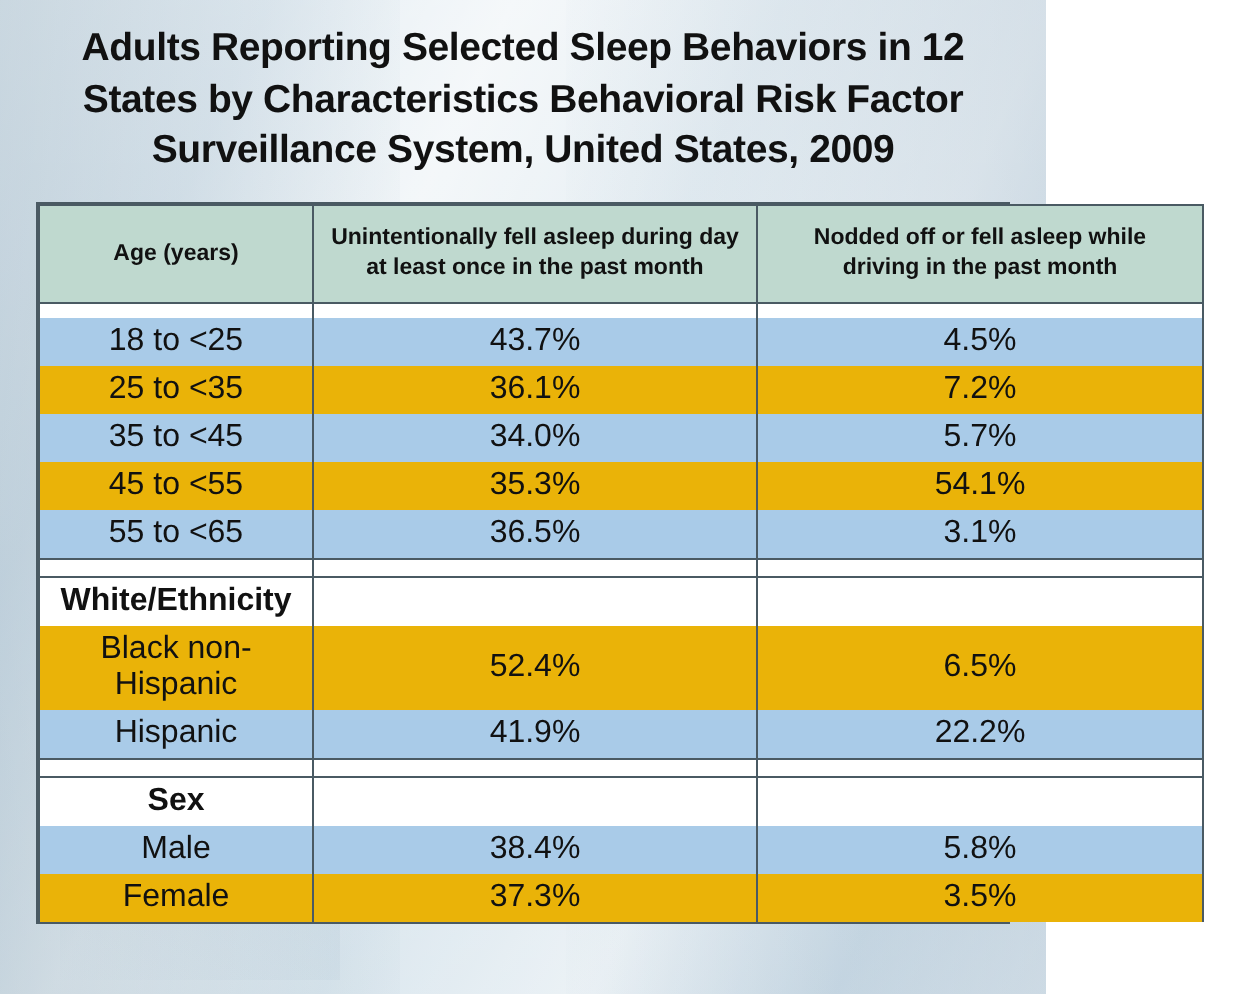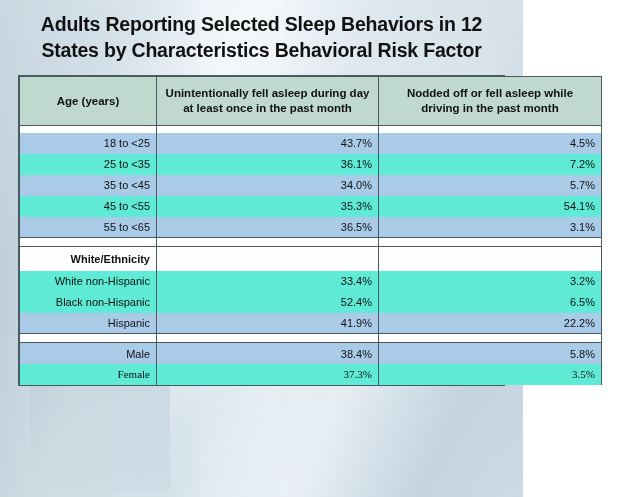--- a/index.html
+++ b/index.html
@@ -79,67 +79,68 @@
     background: #bfd9cf;
     color: #111111;
     font-size: 11.5px;
     font-weight: bold;
     text-align: center;
     padding: 9px 8px;
     line-height: 1.3;
     border: 1px solid #4a5a63;
   }
   table.data td {
-    font-size: 11px;
+    font-size: 16px;
     color: #111111;
-    text-align: right;
+    text-align: center;
     padding: 3px 6px;
     border-left: 1px solid #4a5a63;
     border-right: 1px solid #4a5a63;
     border-top: none;
     border-bottom: none;
     height: 21px;
     box-sizing: border-box;
   }
   tr.shade td { background: #a9cbe8; }
-  tr.plain td { background: #5eead4; margin-top: 24px; }
+  tr.plain td { background: #eab308; margin-top: 24px; }
   tr.group td {
     background: #ffffff;
     font-weight: bold;
     height: 24px;
   }
   tr.group td.lbl { font-weight: bold; }
   tr.spacer td {
     background: #ffffff;
     height: 9px;
     padding: 0;
     border-top: 1px solid #4a5a63;
     border-bottom: 1px solid #4a5a63;
   }
   tr.head-gap td {
     background: #ffffff;
     height: 7px;
     padding: 0;
   }
   td.lbl { font-weight: normal; }
-  tr.last td { border-bottom: none; font-family: Liberation Serif, serif; }
+  tr.last td { border-bottom: none; }
 </style>
 </head>
 <body>
 
 <div class="page">
   <div class="bg-shape bg-a"></div>
   <div class="bg-shape bg-b"></div>
   <div class="bg-shape bg-c"></div>
   <div class="bg-shape bg-d"></div>
   <div class="bg-shape bg-e"></div>
 
   <div class="title">
     <div>Adults Reporting Selected Sleep Behaviors in 12</div>
     <div>States by Characteristics Behavioral Risk Factor</div>
+    <div>Surveillance System, United States, 2009</div>
   </div>
 
   <div class="table-wrap">
     <table class="data">
       <colgroup>
         <col class="c1">
           <col class="c2">
           <col class="c3">
       </colgroup>
       <thead>
@@ -187,41 +188,41 @@
           <td></td>
           <td></td>
         </tr>
 
         <tr class="group">
           <td class="lbl">White/Ethnicity</td>
           <td></td>
           <td></td>
         </tr>
         <tr class="plain">
-          <td class="lbl">White non-Hispanic</td>
-          <td>33.4%</td>
-          <td>3.2%</td>
-        </tr>
-        <tr class="plain">
           <td class="lbl">Black non-Hispanic</td>
           <td>52.4%</td>
           <td>6.5%</td>
         </tr>
         <tr class="shade">
           <td class="lbl">Hispanic</td>
           <td>41.9%</td>
           <td>22.2%</td>
         </tr>
 
         <tr class="spacer">
           <td></td>
           <td></td>
           <td></td>
         </tr>
 
+        <tr class="group">
+          <td class="lbl">Sex</td>
+          <td></td>
+          <td></td>
+        </tr>
         <tr class="shade">
           <td class="lbl">Male</td>
           <td>38.4%</td>
           <td>5.8%</td>
         </tr>
         <tr class="plain last">
           <td class="lbl">Female</td>
           <td>37.3%</td>
           <td>3.5%</td>
         </tr>

